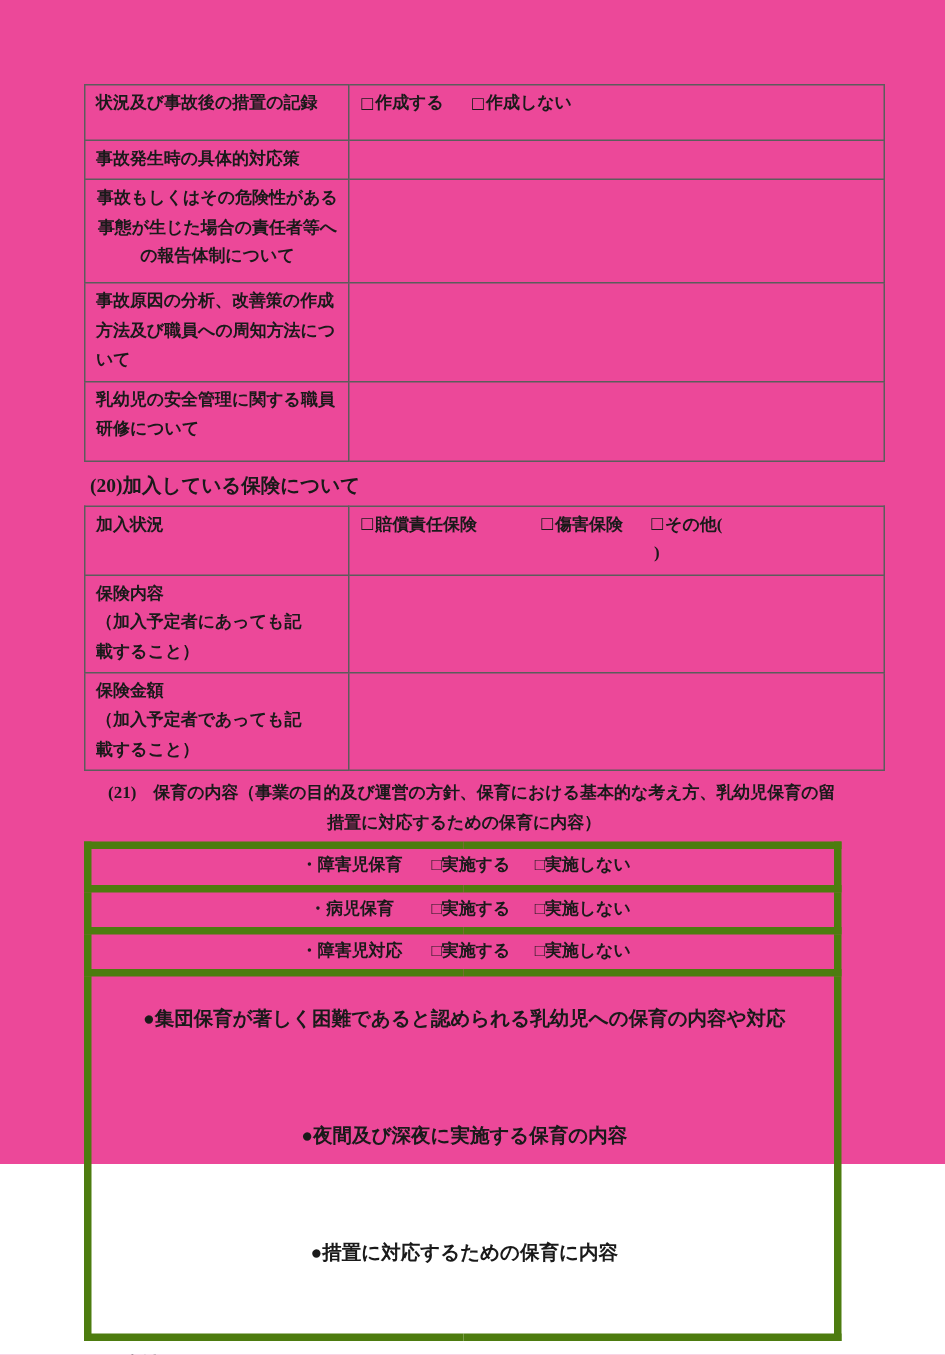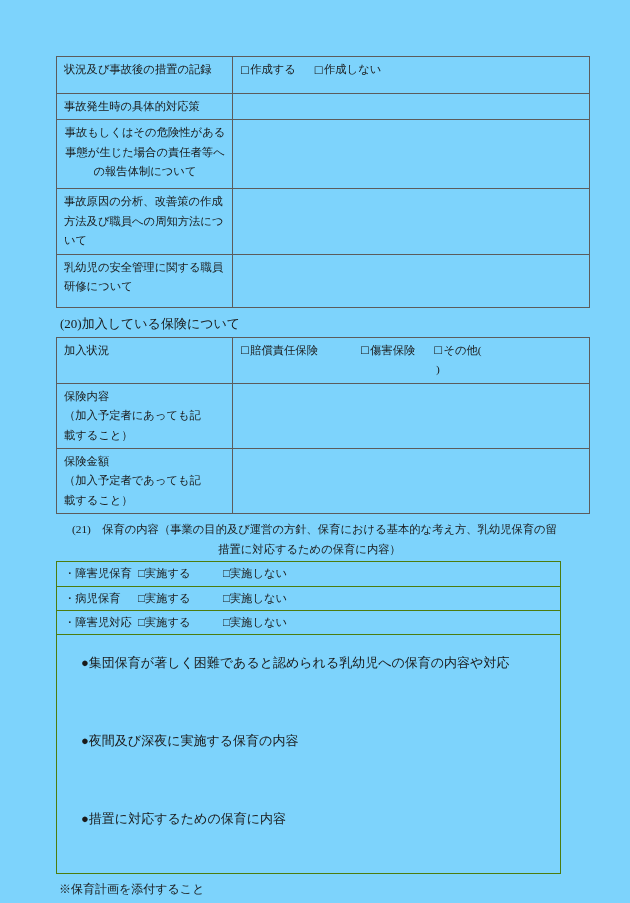--- a/index.html
+++ b/index.html
@@ -11,24 +11,25 @@
   body {
     width: 630px;
     height: 903px;
     font-family: "Liberation Serif", "DejaVu Serif", serif;
     color: #1a1a1a;
     -webkit-font-smoothing: antialiased;
   }
   .page {
     position: relative;
     width: 630px;
-    height: 903px;
+    height: 776px;
     box-sizing: border-box;
     padding: 56px 69px 0 56px;
-    background: #7dd3fc;
+    background: #ec4899;
+    font-weight: bold;
   }
 
   
   table.form {
     width: 505px;
     border-collapse: collapse;
     table-layout: fixed;
     font-size: 11.3px;
     line-height: 1.72;
   }
@@ -84,23 +85,24 @@
 
   
   table.impl {
     width: 505px;
     border-collapse: collapse;
     table-layout: fixed;
     font-size: 11.3px;
     line-height: 1.7;
   }
   table.impl td {
-    border: 1px solid #4d7c0f;
+    border: 5px solid #4d7c0f;
     padding: 2px 6px 2px 7px;
     vertical-align: top;
+    text-align: center;
   }
   .impl-name { display: inline-block; width: 74px; }
   .impl-do   { display: inline-block; width: 85px; }
 
   
   .bullets {
     line-height: 1;
   }
   .bullet-line {
     font-size: 13px;

